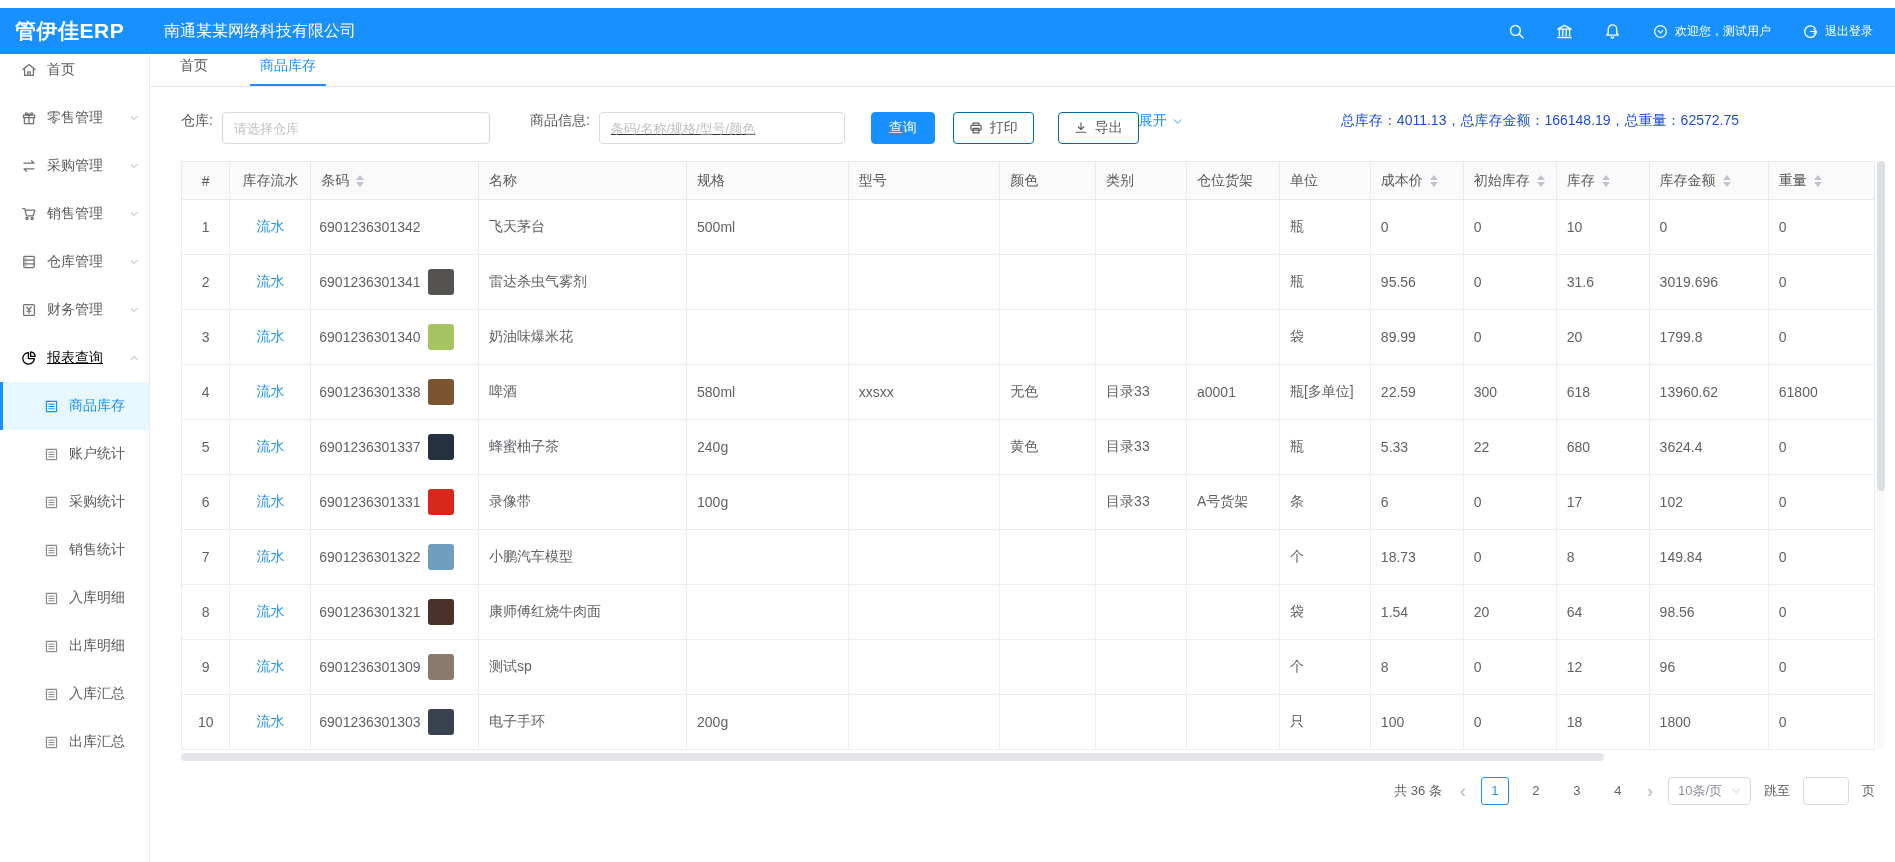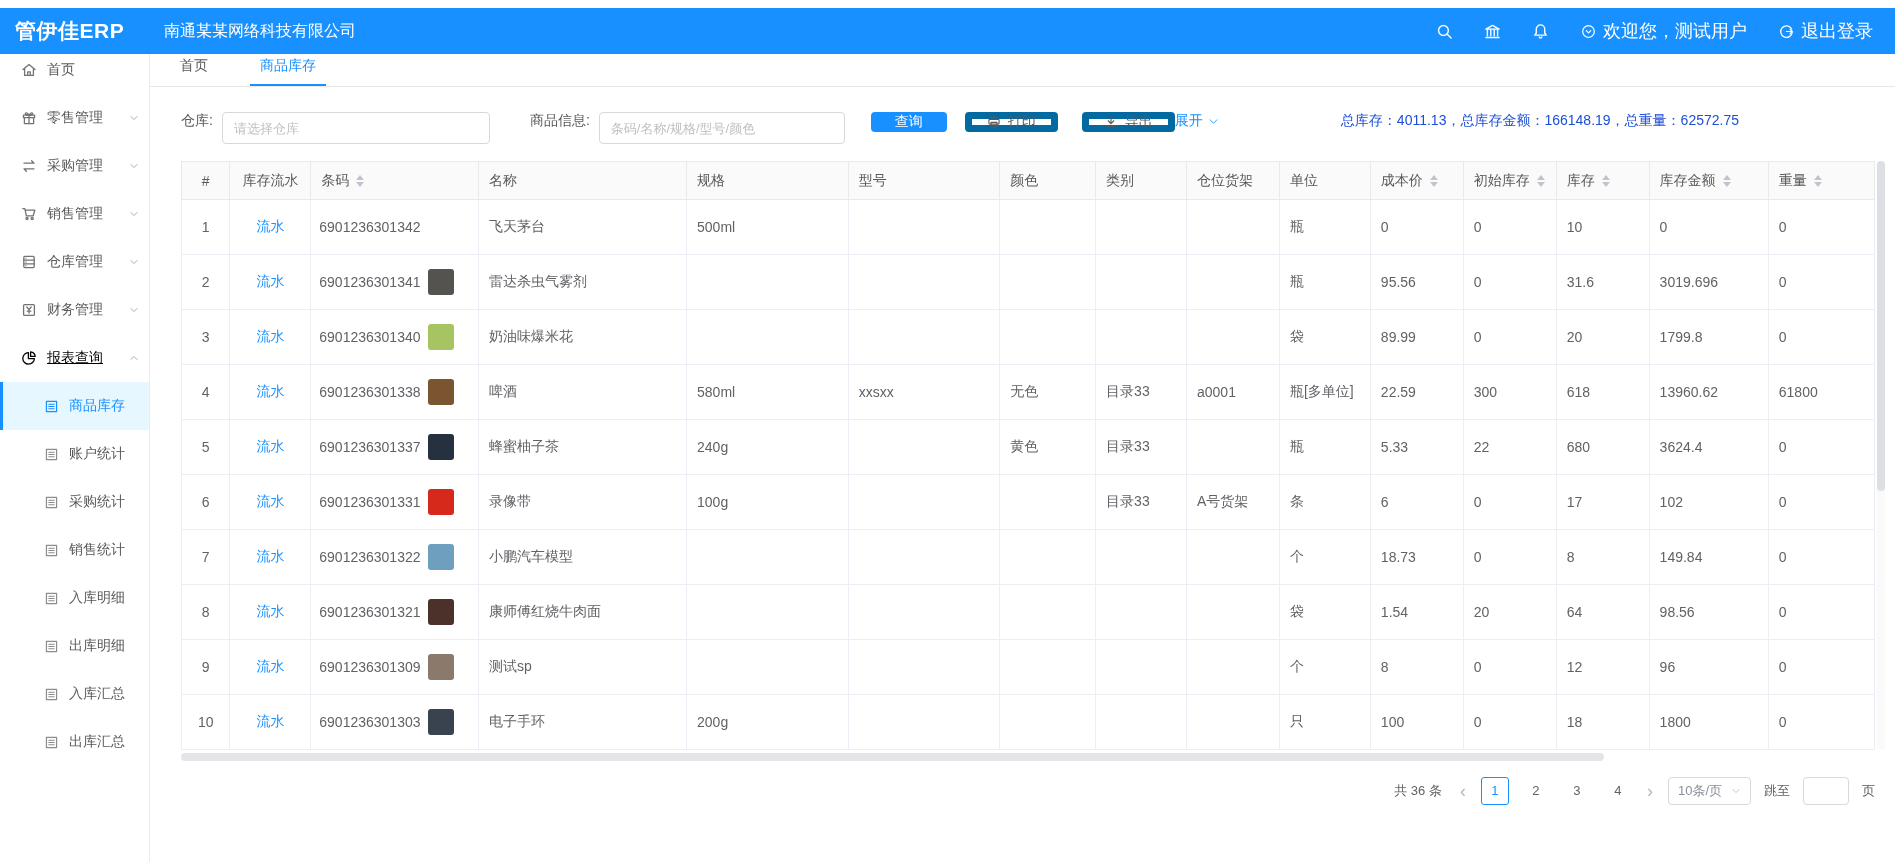--- a/index.html
+++ b/index.html
@@ -9,21 +9,21 @@
   
   .topbar { position:fixed; top:8px; left:0; width:1895px; height:46px; background:#1890ff;
     display:flex; align-items:center; color:#fff; z-index:20; }
   .logo { width:150px; padding-left:15px; font-size:21px; font-weight:bold; letter-spacing:.5px; }
   .company { font-size:16px; margin-left:14px; }
   .topbar-right { margin-left:auto; display:flex; align-items:center; padding-right:22px; }
   .hicon { display:inline-flex; align-items:center; justify-content:center; width:18px; height:18px;
     margin-left:30px; cursor:pointer; }
   .hicon svg { width:17px; height:17px; }
   .huser, .hlogout { display:inline-flex; align-items:center; gap:7px; margin-left:32px;
-    font-size:18px; cursor:pointer; }
+    font-size:12px; cursor:pointer; }
   .huser svg, .hlogout svg { width:15px; height:15px; }
 
   
   .sidebar { position:fixed; top:46px; left:0; bottom:0; width:150px; background:#fff;
     border-right:1px solid #ececec; overflow:hidden; }
   .menu-item { height:48px; display:flex; align-items:center; padding:0 10px 0 21px;
     font-size:14px; color:#595959; cursor:pointer; }
   .menu-item .mi-icon { display:inline-flex; width:16px; height:16px; margin-right:10px; color:#737373; }
   .menu-item .mi-icon svg { width:16px; height:16px; }
   .mi-label { flex:1; white-space:nowrap; }
@@ -51,23 +51,23 @@
 
   .content { padding:25px 20px 0 31px; position:relative; }
 
   
   .filter-row { display:flex; align-items:flex-start; font-size:14px; color:#595959; }
   .f-label { margin-right:9px; white-space:nowrap; }
   .f-input { height:32px; border:1px solid #d9d9d9; border-radius:4px; padding:0 11px;
     font-size:13px; color:#333; outline:none; font-family:inherit; }
   .f-input::placeholder { color:#bfbfbf; }
   .w-input { width:268px; margin-right:40px; }
-  .p-input { width:246px; margin-right:26px; }
-  .btn { height:20px; display:inline-flex; align-items:center; gap:7px; border-radius:4px;
-    font-size:14px; cursor:pointer; border:7px solid #0369a1; background:#fff; color:#595959;
+  .p-input { width:246px; margin-right:26px;text-decoration:underline; }
+  .btn { height:32px; display:inline-flex; align-items:center; gap:7px; border-radius:4px;
+    font-size:14px; cursor:pointer; border:1px solid #0369a1; background:#fff; color:#595959;
     padding:0 15px; font-family:inherit; }
   .btn svg { width:14px; height:14px; }
   .btn-primary { background:#1890ff; border-color:#1890ff; color:#fff; padding:0 17px; }
   .ml18 { margin-left:18px; } .ml24 { margin-left:24px; }
   .expand-link { color:#1890ff; display:inline-flex; align-items:center;
     gap:5px; cursor:pointer; font-size:14px; }
   .expand-link svg { width:11px; height:11px; }
   .totals { margin-left:auto; margin-right:136px; color:#1d4ed8; font-size:14px; white-space:nowrap; }
 
   

